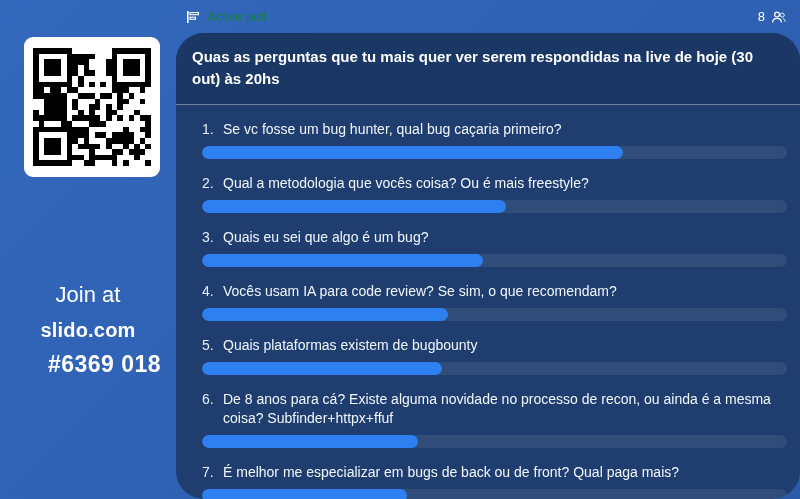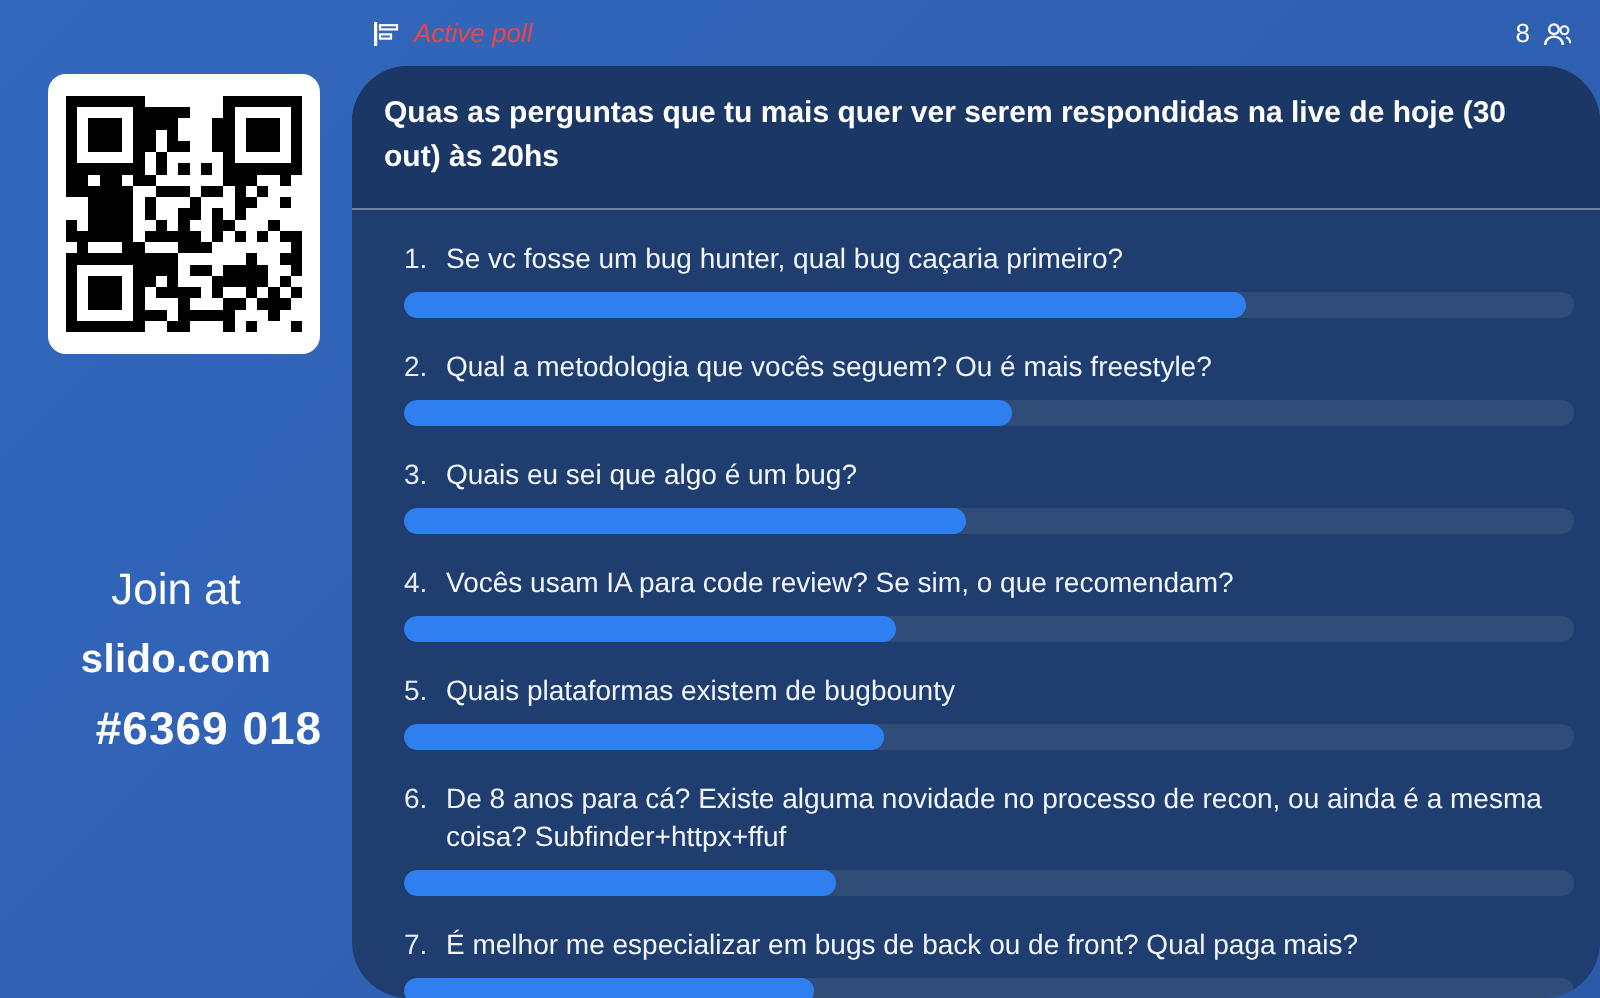--- a/index.html
+++ b/index.html
@@ -10,21 +10,21 @@
     color: #fff;
     position: relative;
   }
 
   
   .topbar {
     position: absolute; top: 0; left: 0; right: 0; height: 33px;
     display: flex; align-items: center; justify-content: space-between;
     padding: 0 14px 0 186px;
   }
-  .topbar-left { display: flex; align-items: center; gap: 7px; font-size: 13px; font-weight: 400; color: #ef4444; font-style: italic; }
+  .topbar-left { display: flex; align-items: center; gap: 7px; font-size: 13px; font-weight: 400; color: #15803d; }
   .topbar-right { display: flex; align-items: center; gap: 6px; font-size: 13px; color: #fff; }
   .icon-svg { display: block; }
 
   
   .sidebar {
     position: absolute; top: 0; left: 0; width: 176px; height: 455px;
   }
   .qr-box {
     position: absolute; left: 24px; top: 37px; width: 136px; height: 140px;
     background: #ffffff; border-radius: 9px;
@@ -281,21 +281,21 @@
       <span class="option-text">Se vc fosse um bug hunter, qual bug caçaria primeiro?</span>
     </div>
     <div class="bar-track">
       <div class="bar-fill" style="width: 72%;"></div>
     </div>
   </div>
 
   <div class="option">
     <div class="option-line">
       <span class="option-num">2.</span>
-      <span class="option-text">Qual a metodologia que vocês seguem? Ou é mais freestyle?</span>
+      <span class="option-text">Qual a metodologia que vocês coisa? Ou é mais freestyle?</span>
     </div>
     <div class="bar-track">
       <div class="bar-fill" style="width: 52%;"></div>
     </div>
   </div>
 
   <div class="option">
     <div class="option-line">
       <span class="option-num">3.</span>
       <span class="option-text">Quais eu sei que algo é um bug?</span>

